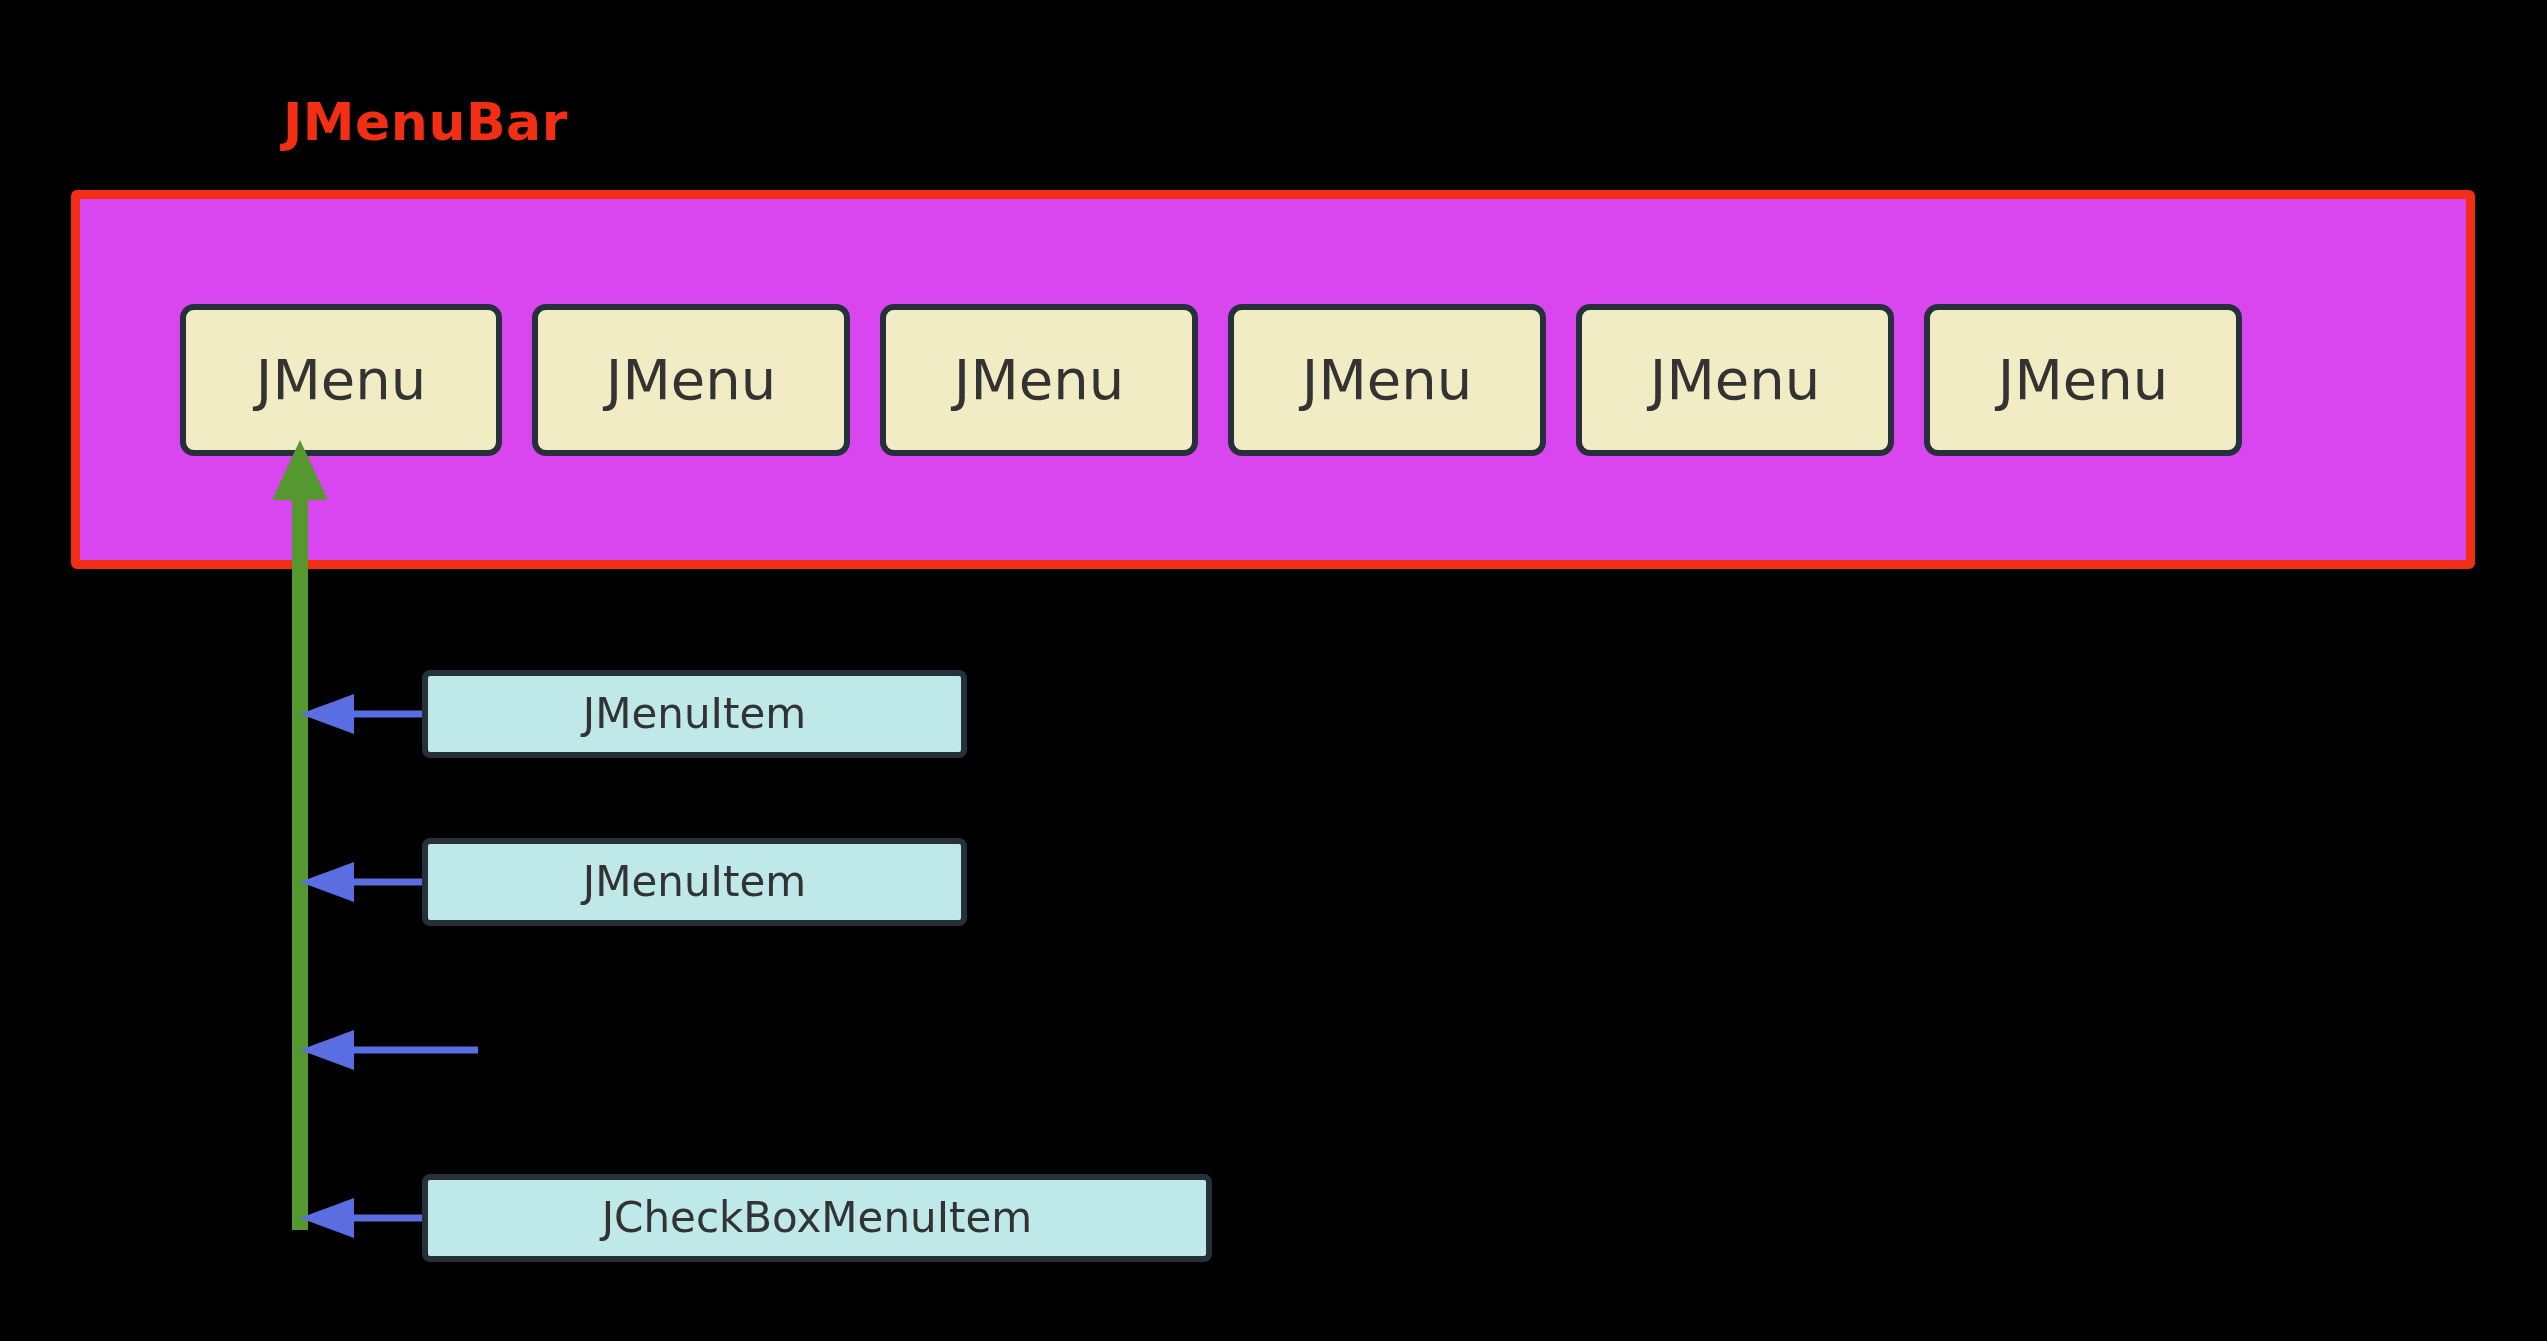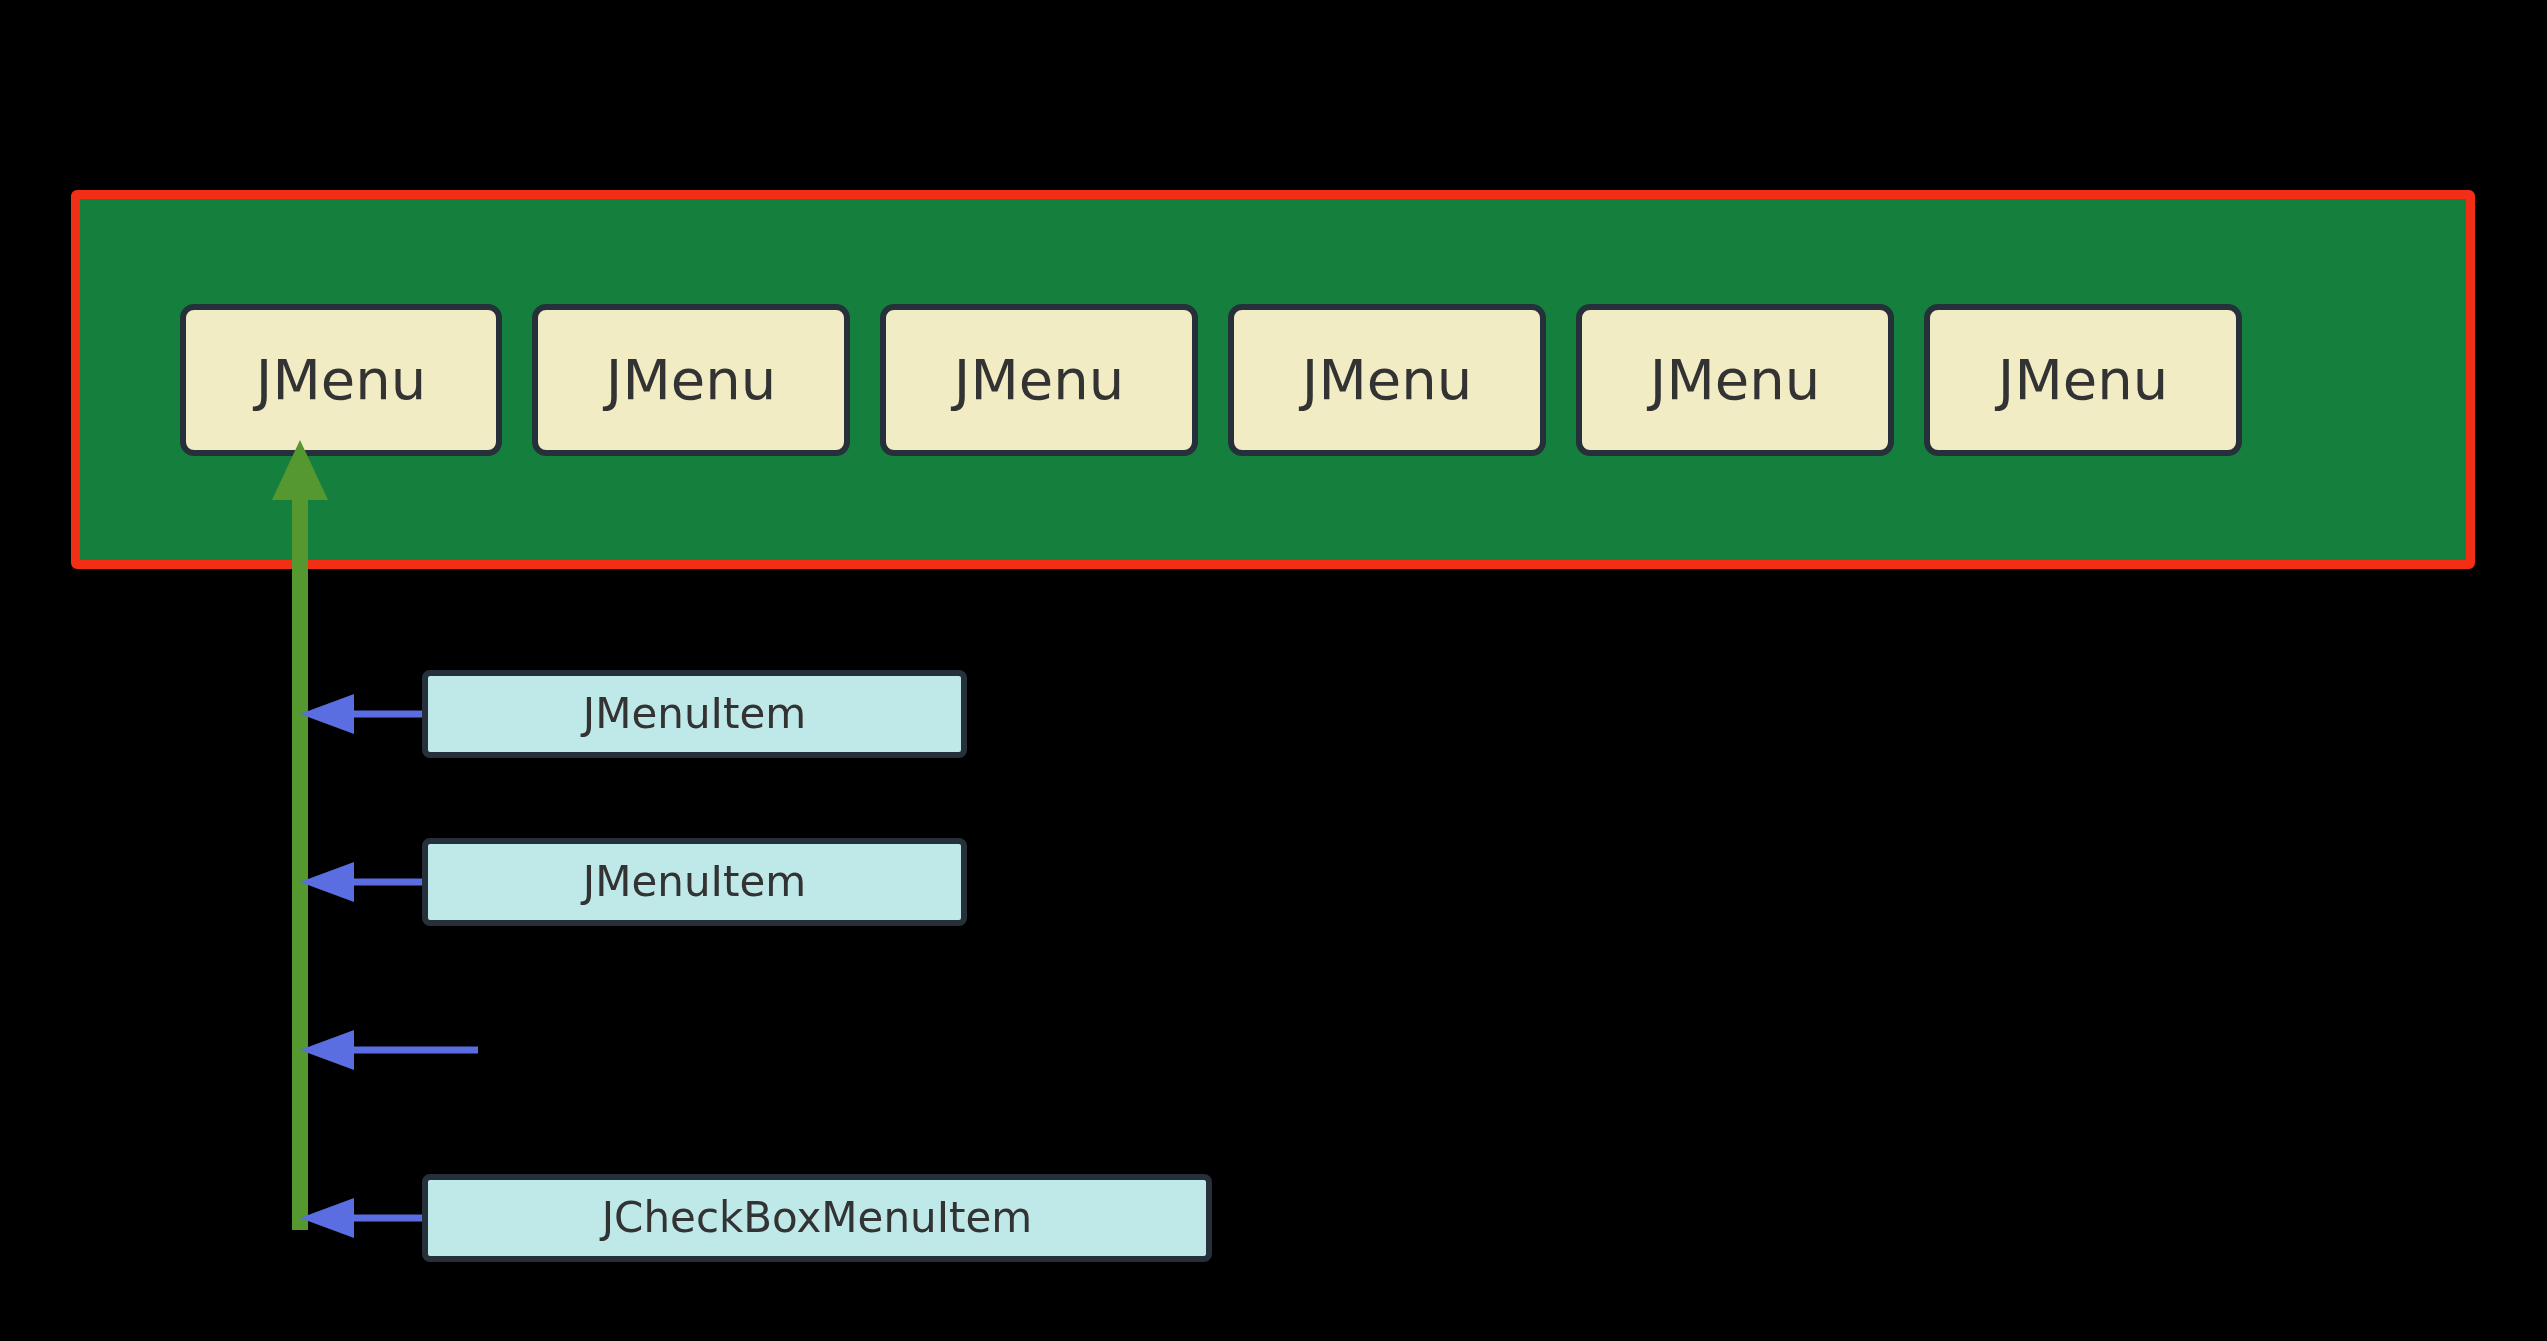--- a/index.html
+++ b/index.html
@@ -34,21 +34,21 @@
   }
 
   
   #menubar-container {
     position: absolute;
     left: 71px;
     top: 190px;
     width: 2404px;
     height: 379px;
     box-sizing: border-box;
-    background: #15803d;
+    background: #d946ef;
     border: 9px solid #f22e14;
     border-radius: 6px;
     text-align: right;
   }
 
   #menubar-row {
     position: absolute;
     left: 0;
     top: 0;
     width: 100%;
@@ -121,20 +121,21 @@
     line-height: 1;
     white-space: nowrap;
     opacity: 0.85;
   }
 </style>
 </head>
 <body>
 
 <div id="stage">
 
+  <div id="menubar-title">JMenuBar</div>
 
   <div id="menubar-container">
     <div id="menubar-row">
       <div class="jmenu-box">JMenu</div>
       <div class="jmenu-box narrow">JMenu</div>
       <div class="jmenu-box narrow">JMenu</div>
       <div class="jmenu-box narrow">JMenu</div>
       <div class="jmenu-box narrow">JMenu</div>
       <div class="jmenu-box narrow">JMenu</div>
     </div>

